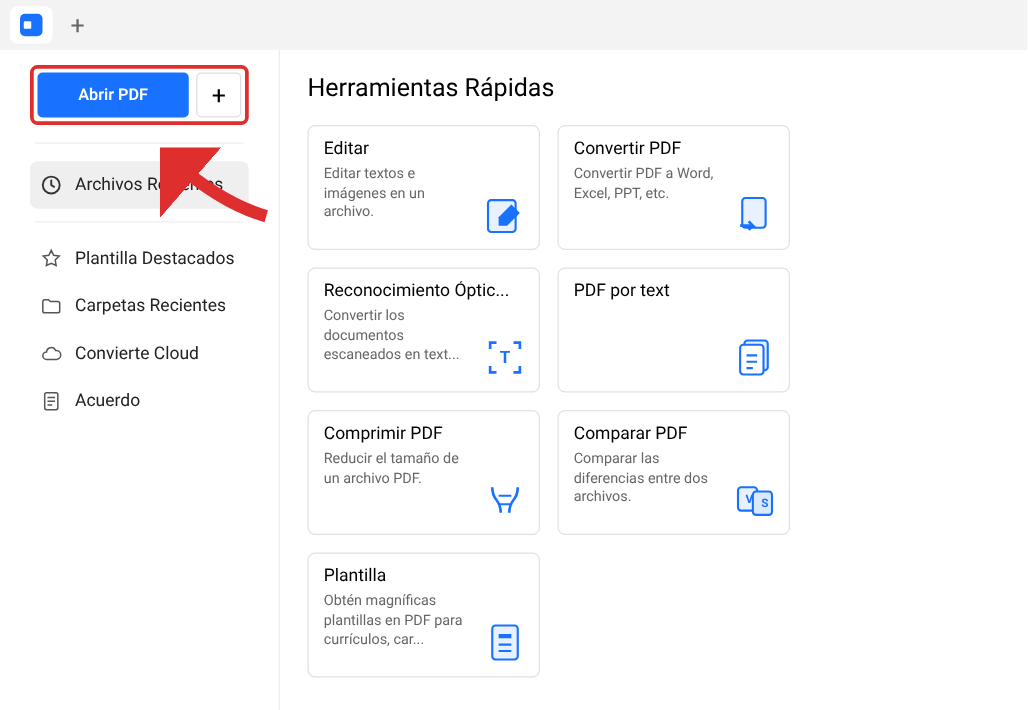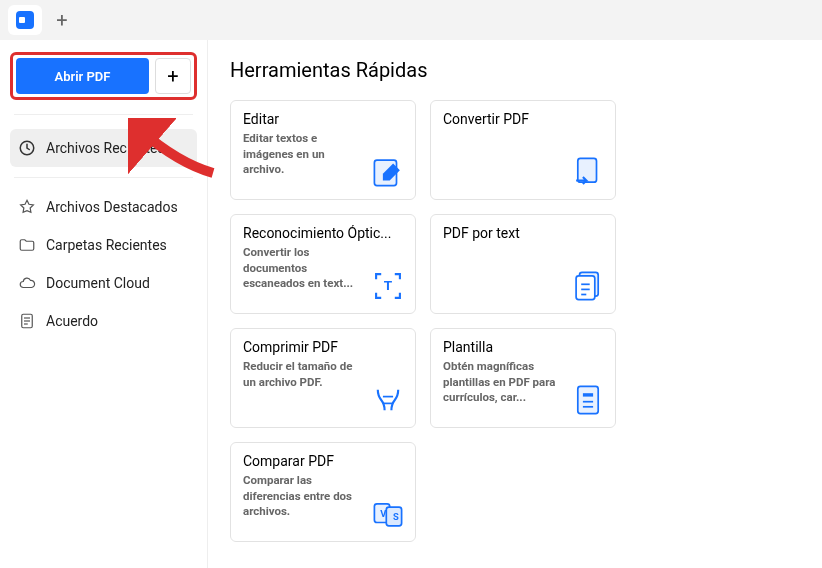--- a/index.html
+++ b/index.html
@@ -5,39 +5,39 @@
   * { box-sizing: border-box; margin: 0; padding: 0; font-family: -apple-system, BlinkMacSystemFont, "Segoe UI", Roboto, sans-serif; }
   body { width: 822px; height: 568px; background: #fff; display: flex; flex-direction: column; overflow: hidden; }
   
   .tabbar { height: 40px; display: flex; align-items: center; padding: 4px 8px; gap: 8px; background: #f3f3f3; }
   .tab-icon { width: 34px; height: 30px; background: #fff; border-radius: 6px; display: flex; align-items: center; justify-content: center; }
   .logo-square { width: 18px; height: 18px; background: #1872ff; border-radius: 4px; position: relative; }
   .logo-square::after { content:''; position:absolute; width:6px; height:6px; background:#fff; border-radius:1px; left:3px; top:6px; }
   .newtab { width: 24px; height: 24px; display:flex; align-items:center; justify-content:center; color:#666; cursor:pointer; font-size:20px; }
   
   .main { flex:1; display:flex; overflow:hidden; }
-  .sidebar { width: 208px; border-right: 1px solid #eee; padding: 12px 10px; display:flex; flex-direction:column; gap:4px; }
+  .sidebar { width: 224px; border-right: 1px solid #eee; padding: 12px 24px; display:flex; flex-direction:column; gap:4px; }
   
   .open-wrap { border:3px solid #de2f2e; border-radius:6px; padding:3px; display:flex; gap:6px; position:relative; }
   .open-btn { flex:1; background:#1872ff; color:#fff; font-weight:600; font-size:13px; border:none; border-radius:4px; height:36px; cursor:pointer; }
   .plus-btn { width:36px; height:36px; background:#fff; border:1px solid #ddd; border-radius:4px; cursor:pointer; font-size:20px; display:flex; align-items:center; justify-content:center; }
   
   .hr { border:none; border-top:1px solid #eee; margin:10px 4px; }
   
   .nav-item { display:flex; align-items:center; gap:10px; padding:10px 8px; border-radius:6px; cursor:pointer; font-size:14px; color:#222; }
   .nav-item.active { background:#efefef; }
   .nav-ico { width:18px; height:18px; display:flex; align-items:center; justify-content:center; color:#555; }
   
   .content { flex:1; padding: 18px 22px; overflow:auto; }
   h2.section { font-size:20px; font-weight:400; margin-bottom:18px; }
   
   .cards { display:flex; flex-wrap:wrap; gap:14px; margin-bottom:30px; }
   .card { width:186px; height:100px; border:1px solid #e2e2e2; border-radius:6px; padding:10px 12px; position:relative; cursor:pointer; }
   .card-title { font-size:14px; font-weight:400; margin-bottom:4px; white-space:nowrap; overflow:hidden; text-overflow:ellipsis; }
-  .card-desc { font-size:11.5px; color:#666; line-height:1.35; display:-webkit-box; -webkit-line-clamp:3; -webkit-box-orient:vertical; overflow:hidden; width:120px;font-weight:bold; }
+  .card-desc { font-size:11.5px; color:#666; line-height:1.35; display:-webkit-box; -webkit-line-clamp:3; -webkit-box-orient:vertical; overflow:hidden; width:120px; }
   .card-ico { position:absolute; right:10px; bottom:10px; width:34px; height:34px; display:flex; align-items:center; justify-content:center; }
   
   
   .arrow { position:absolute; left:128px; top:78px; width:90px; height:60px; pointer-events:none; }
   
   svg { display:block; }
 </style>
 </head>
 <body>
 
@@ -77,37 +77,37 @@
           </span>
           <span>Archivos Recientes</span>
         </div>
         <hr class="hr">
         <div class="nav-item">
           <span class="nav-ico">
             <svg width="18" height="18" viewBox="0 0 24 24">
               <path d="M12 3l2.6 5.3 5.9.9-4.3 4.1 1 5.8L12 16.8 6.8 19.1l1-5.8L3.5 9.2l5.9-.9L12 3z" stroke="#555" stroke-width="1.6" fill="none"></path>
             </svg>
           </span>
-          <span>Archivos Destacados</span>
+          <span>Plantilla Destacados</span>
         </div>
         <div class="nav-item">
           <span class="nav-ico">
             <svg width="18" height="18" viewBox="0 0 24 24">
               <path d="M3 7a2 2 0 012-2h4l2 2h8a2 2 0 012 2v8a2 2 0 01-2 2H5a2 2 0 01-2-2V7z" stroke="#555" stroke-width="1.6" fill="none"></path>
             </svg>
           </span>
           <span>Carpetas Recientes</span>
         </div>
         <div class="nav-item">
           <span class="nav-ico">
             <svg width="18" height="18" viewBox="0 0 24 24">
               <path d="M7 18a4 4 0 010-8 5 5 0 019.6-1.5A4 4 0 1118 18H7z" stroke="#555" stroke-width="1.6" fill="none"></path>
             </svg>
           </span>
-          <span>Document Cloud</span>
+          <span>Convierte Cloud</span>
         </div>
         <div class="nav-item">
           <span class="nav-ico">
             <svg width="18" height="18" viewBox="0 0 24 24">
               <rect x="5" y="3" width="14" height="18" rx="2" stroke="#555" stroke-width="1.6" fill="none"></rect>
               <line x1="8" y1="8" x2="16" y2="8" stroke="#555" stroke-width="1.6"></line>
               <line x1="8" y1="12" x2="16" y2="12" stroke="#555" stroke-width="1.6"></line>
               <line x1="8" y1="16" x2="13" y2="16" stroke="#555" stroke-width="1.6"></line>
             </svg>
           </span>
@@ -124,20 +124,21 @@
   <div class="card-desc">Editar textos e imágenes en un archivo.</div>
   <div class="card-ico">
             <svg width="34" height="34" viewBox="0 0 40 40">
               <rect x="4" y="6" width="26" height="30" rx="3" fill="#e8f1ff" stroke="#1872ff" stroke-width="2"></rect>
               <path d="M26 10l8 8-12 12h-8v-8L26 10z" fill="#1872ff"></path>
             </svg>
           </div>
         </div>
         <div class="card">
           <div class="card-title">Convertir PDF</div>
+  <div class="card-desc">Convertir PDF a Word, Excel, PPT, etc.</div>
   <div class="card-ico">
             <svg width="34" height="34" viewBox="0 0 40 40">
               <rect x="8" y="4" width="22" height="28" rx="3" fill="#e8f1ff" stroke="#1872ff" stroke-width="2"></rect>
               <path d="M6 30h12l-4-4m4 4l-4 4" stroke="#1872ff" stroke-width="2.5" fill="none"></path>
             </svg>
           </div>
         </div>
         <div class="card">
           <div class="card-title">Reconocimiento Óptic...</div>
   <div class="card-desc">Convertir los documentos escaneados en text...</div>
@@ -165,39 +166,39 @@
   <div class="card-desc">Reducir el tamaño de un archivo PDF.</div>
   <div class="card-ico">
             <svg width="34" height="34" viewBox="0 0 40 40">
               <path d="M8 8c0 14 8 10 8 24M32 8c0 14-8 10-8 24" stroke="#1872ff" stroke-width="2.5" fill="none"></path>
               <line x1="14" y1="16" x2="26" y2="16" stroke="#1872ff" stroke-width="2"></line>
               <line x1="14" y1="24" x2="26" y2="24" stroke="#1872ff" stroke-width="2"></line>
             </svg>
           </div>
         </div>
         <div class="card">
+          <div class="card-title">Comparar PDF</div>
+  <div class="card-desc">Comparar las diferencias entre dos archivos.</div>
+  <div class="card-ico">
+            <svg width="34" height="34" viewBox="0 0 40 40">
+              <rect x="4" y="8" width="18" height="22" rx="3" fill="#e8f1ff" stroke="#1872ff" stroke-width="2"></rect>
+              <rect x="18" y="12" width="18" height="22" rx="3" fill="#dbe9ff" stroke="#1872ff" stroke-width="2"></rect>
+              <text x="11" y="23" font-size="11" font-weight="700" fill="#1872ff">V</text>
+              <text x="26" y="27" font-size="11" font-weight="700" fill="#1872ff">S</text>
+            </svg>
+          </div>
+        </div>
+        <div class="card">
           <div class="card-title">Plantilla</div>
   <div class="card-desc">Obtén magníficas plantillas en PDF para currículos, car...</div>
   <div class="card-ico">
             <svg width="34" height="34" viewBox="0 0 40 40">
               <rect x="8" y="4" width="24" height="32" rx="3" fill="#e8f1ff" stroke="#1872ff" stroke-width="2"></rect>
               <rect x="14" y="12" width="12" height="4" fill="#1872ff"></rect>
               <line x1="14" y1="22" x2="26" y2="22" stroke="#1872ff" stroke-width="2"></line>
               <line x1="14" y1="28" x2="26" y2="28" stroke="#1872ff" stroke-width="2"></line>
             </svg>
           </div>
         </div>
-        <div class="card">
-          <div class="card-title">Comparar PDF</div>
-  <div class="card-desc">Comparar las diferencias entre dos archivos.</div>
-  <div class="card-ico">
-            <svg width="34" height="34" viewBox="0 0 40 40">
-              <rect x="4" y="8" width="18" height="22" rx="3" fill="#e8f1ff" stroke="#1872ff" stroke-width="2"></rect>
-              <rect x="18" y="12" width="18" height="22" rx="3" fill="#dbe9ff" stroke="#1872ff" stroke-width="2"></rect>
-              <text x="11" y="23" font-size="11" font-weight="700" fill="#1872ff">V</text>
-              <text x="26" y="27" font-size="11" font-weight="700" fill="#1872ff">S</text>
-            </svg>
-          </div>
-        </div>
       </div>
 
   </div>
 </div>
 
 </body></html>

